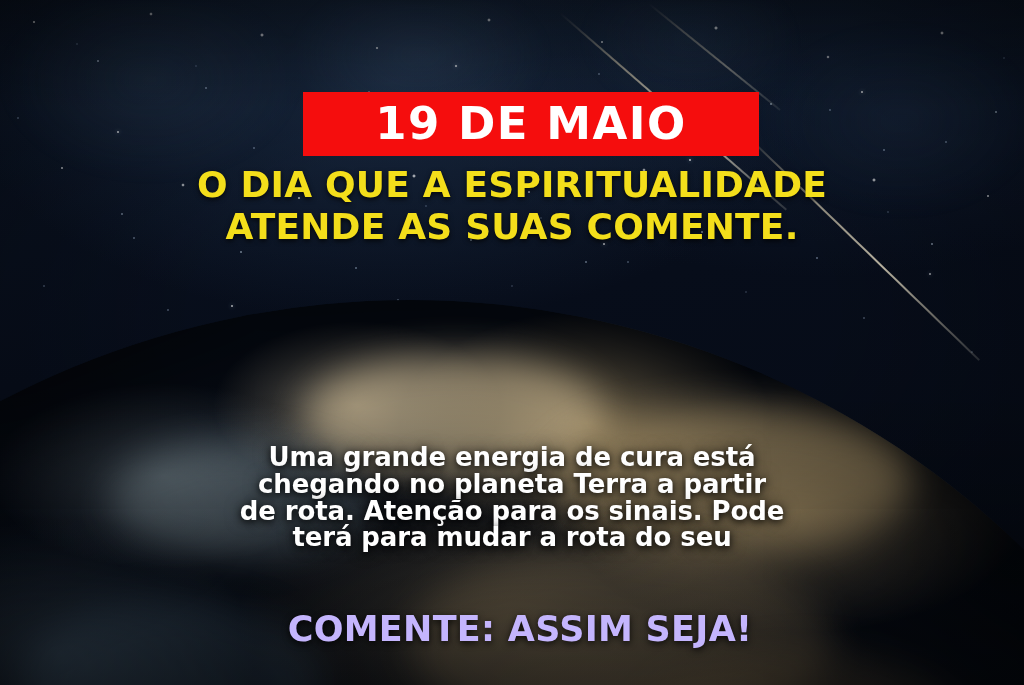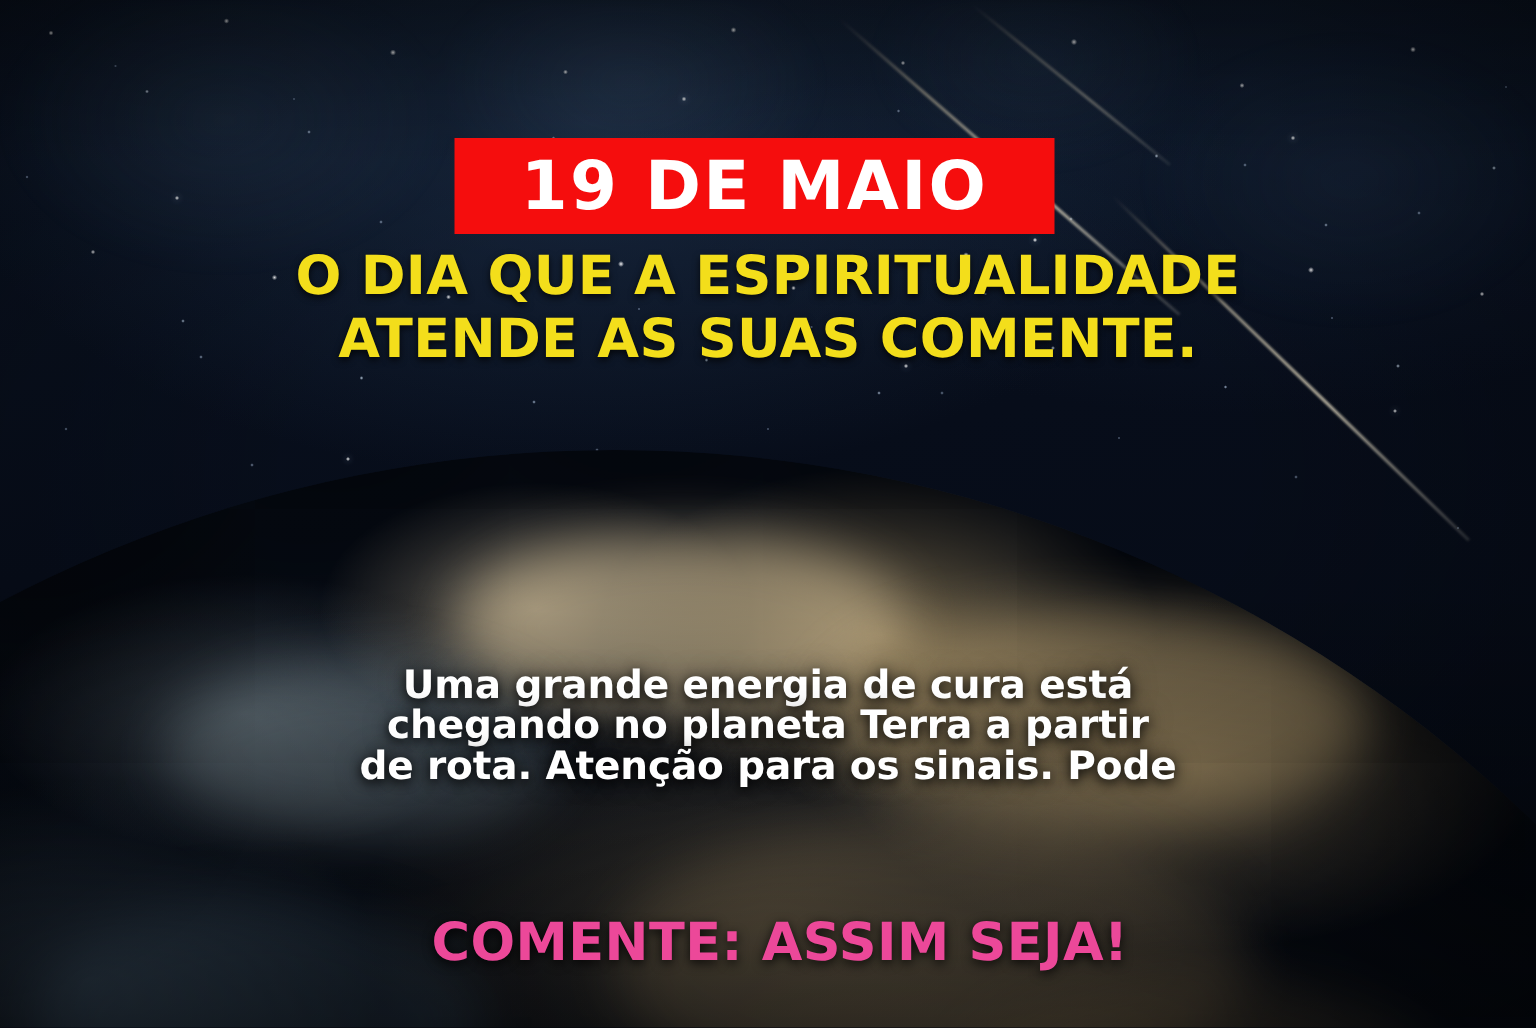--- a/index.html
+++ b/index.html
@@ -229,21 +229,21 @@
   
   .content {
     position: absolute;
     inset: 0;
   }
 
   .date-banner {
     position: absolute;
     left: 303px;
     top: 92px;
-    width: 400px;
+    width: 456px;
     height: 64px;
     background: #F50D0D;
     display: flex;
     align-items: center;
     justify-content: center;
   }
   .date-banner .label {
     color: #ffffff;
     font-size: 45px;
     font-weight: bold;
@@ -284,21 +284,21 @@
     padding: 0 34px;
   }
   .body-copy .bc-line { display: block; }
 
   .cta {
     position: absolute;
     left: 16px;
     right: 0;
     top: 612px;
     text-align: center;
-    color: #ec4899;
+    color: #c4b5fd;
     font-size: 35px;
     font-weight: bold;
     letter-spacing: 0.3px;
     line-height: 1;
     text-shadow: 0 2px 7px rgba(0,0,0,0.85);
   }
 </style>
 </head>
 <body>
 
@@ -340,20 +340,21 @@
 
     <div class="headline">
       <span class="hl-line">O DIA QUE A ESPIRITUALIDADE</span>
       <span class="hl-line">ATENDE AS SUAS COMENTE.</span>
     </div>
 
     <div class="body-copy">
       <span class="bc-line">Uma grande energia de cura está</span>
       <span class="bc-line">chegando no planeta Terra a partir</span>
       <span class="bc-line">de rota. Atenção para os sinais. Pode</span>
+      <span class="bc-line">terá para mudar a rota do seu</span>
     </div>
 
     <div class="cta">
       <span>COMENTE: ASSIM SEJA!</span>
     </div>
 
   </div>
 </div>
 
 </body></html>

